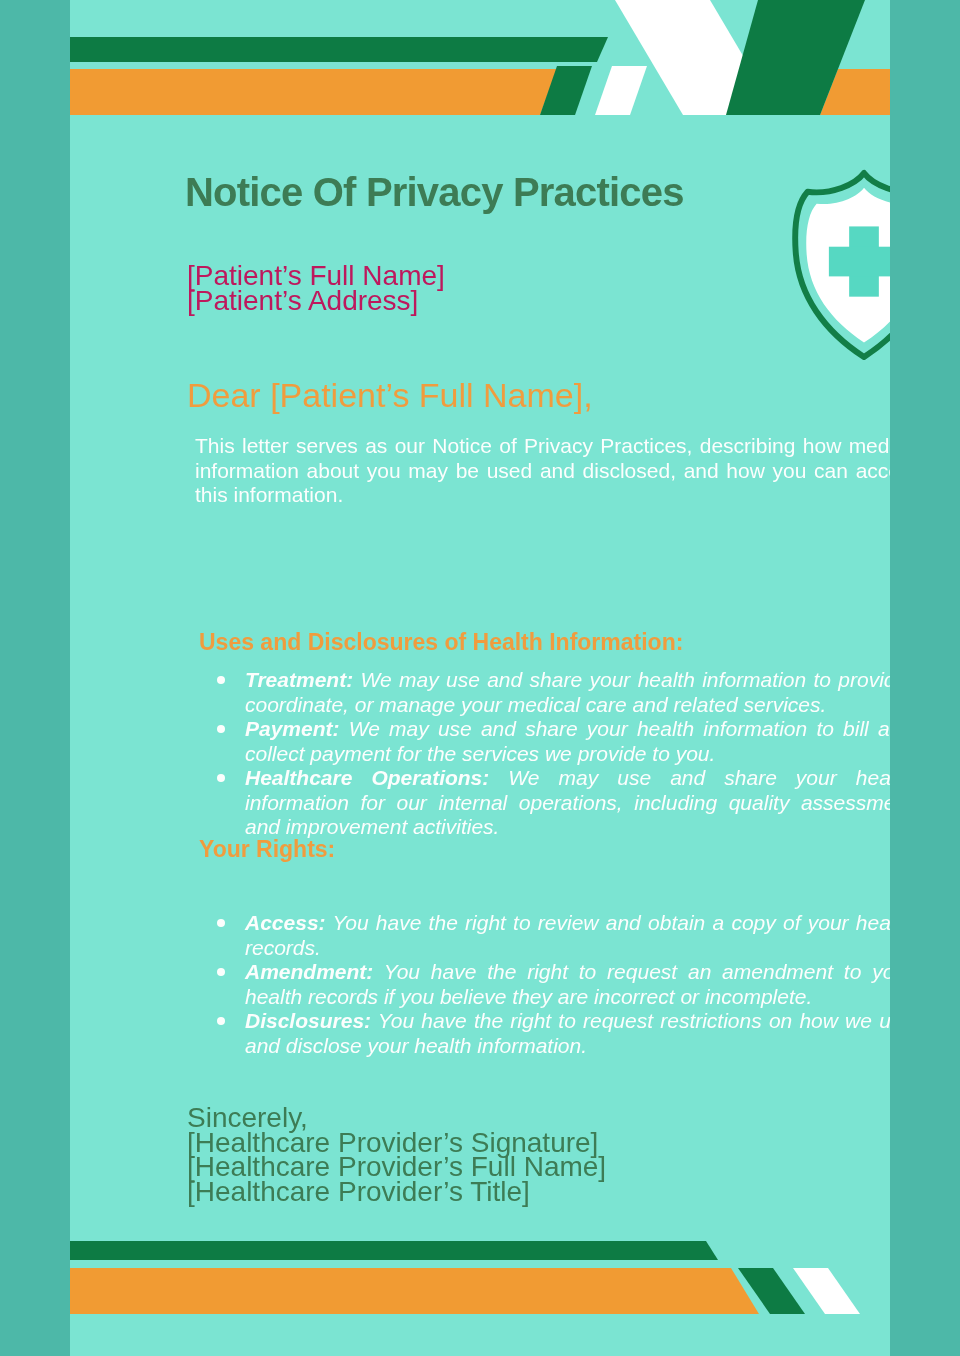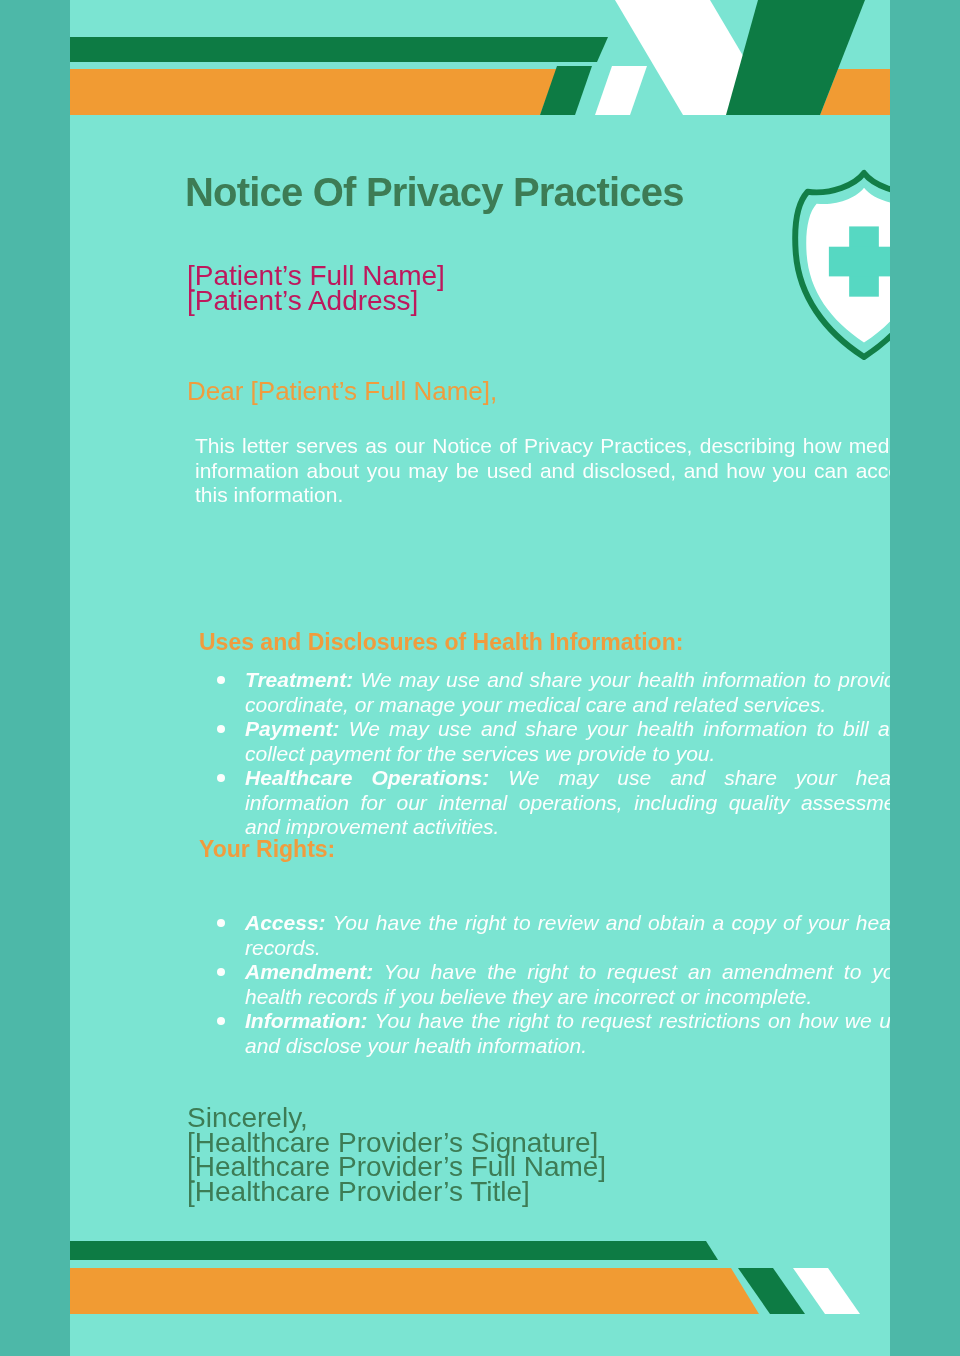--- a/index.html
+++ b/index.html
@@ -16,21 +16,21 @@
     position:absolute; left:115px; top:172px; width:760px;
     font-size:40px; font-weight:700; letter-spacing:-0.8px; line-height:1;
     color:#3D7C55; margin:0;
   }
   .recipient {
     position:absolute; left:117px; top:240px;
     font-size:28px; line-height:24.6px; color:#be185d;margin-top:24px;
   }
   .salutation {
     position:absolute; left:117px; top:378px;
-    font-size:26px; line-height:1; color:#F09C3E;
+    font-size:34px; line-height:1; color:#F09C3E;
   }
   .body-par {
     position:absolute; left:117px; width:726px; margin:8px;
     font-size:21px; line-height:24.5px; color:#FCFEFD;
     text-align:justify;
   }
   .par-1 { top:426px; }
   .par-2 { top:521px; }
   .sec-heading {
     position:absolute; left:117px; width:726px; margin:12px;
@@ -129,21 +129,21 @@
       <span class="lead">Access:</span>
       <span>You have the right to review and obtain a copy of your health records.</span>
     </li>
     <li>
       <span class="dot"></span>
       <span class="lead">Amendment:</span>
       <span>You have the right to request an amendment to your health records if you believe they are incorrect or incomplete.</span>
     </li>
     <li>
       <span class="dot"></span>
-      <span class="lead">Information:</span>
+      <span class="lead">Disclosures:</span>
       <span>You have the right to request restrictions on how we use and disclose your health information.</span>
     </li>
   </ul>
 
   <div class="closing">
     <div>Sincerely,</div>
     <div>[Healthcare Provider’s Signature]</div>
     <div>[Healthcare Provider’s Full Name]</div>
     <div>[Healthcare Provider’s Title]</div>
   </div>

